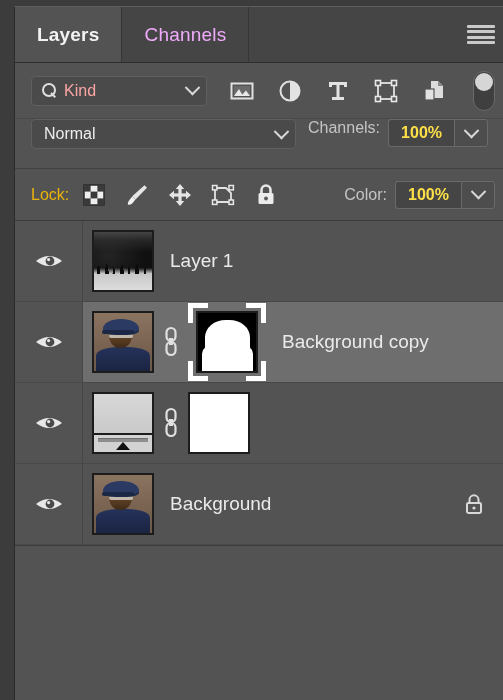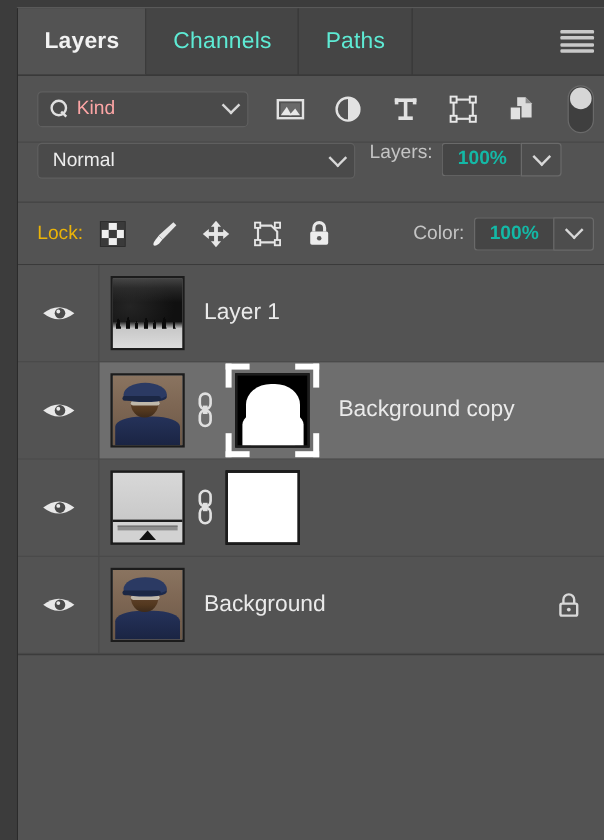--- a/index.html
+++ b/index.html
@@ -25,21 +25,21 @@
     display: flex;
     align-items: stretch;
     position: relative;
     flex: none;
     border-bottom: 1px solid #2f2f2f;
   }
   .tab {
     display: flex; align-items: center; justify-content: center;
     padding: 0 22px;
     font-size: 19px;
-    color: #5eead4;
+    color: #f0abfc;
     background: #454545;
     border-right: 1px solid #363636;
     letter-spacing: .2px;
     user-select: none;
   }
   .tab.active {
     background: #535353;
     color: #f2f2f2;
     font-weight: bold;
   }
@@ -123,21 +123,21 @@
   .fld-label { color: #c4c4c4; font-size: 16px; margin-left: 12px; white-space: nowrap; }
   .numfield {
     display: flex; align-items: stretch; margin-left: 8px;
     height: 28px;
   }
   .numfield .val {
     width: 66px; background: #454545;
     border: 1px solid #6a6a6a; border-right: none;
     border-radius: 3px 0 0 3px;
     display: flex; align-items: center; justify-content: center;
-    color: #14b8a6; font-size: 16px; font-weight: bold;
+    color: #fde047; font-size: 16px; font-weight: bold;
   }
   .numfield .step {
     width: 34px; background: #4d4d4d;
     border: 1px solid #6a6a6a; border-radius: 0 3px 3px 0;
     display: flex; align-items: center; justify-content: center;
   }
   
   .lockrow {
     height: 52px; flex: none;
     background: #535353;
@@ -304,23 +304,20 @@
 
 <div class="panel">
 
   <div class="tabbar">
     <div class="tab active">
       <span>Layers</span>
     </div>
     <div class="tab">
       <span>Channels</span>
     </div>
-    <div class="tab">
-      <span>Paths</span>
-    </div>
     <div class="tab-filler"></div>
     <div class="menu-btn">
       <i></i>
         <i></i>
         <i></i>
         <i></i>
     </div>
   </div>
 
   <div class="filterrow">
@@ -375,21 +372,21 @@
     <div class="toggle">
       <div class="knob"></div>
     </div>
   </div>
 
   <div class="blendrow">
     <div class="blend-select">
       <span class="label">Normal</span>
       <span class="chev thin"></span>
     </div>
-    <span class="fld-label">Layers:</span>
+    <span class="fld-label">Channels:</span>
     <div class="numfield">
       <div class="val">100%</div>
       <div class="step">
         <span class="chev thin"></span>
       </div>
     </div>
   </div>
 
   <div class="lockrow">
     <span class="lock-label">Lock:</span>

